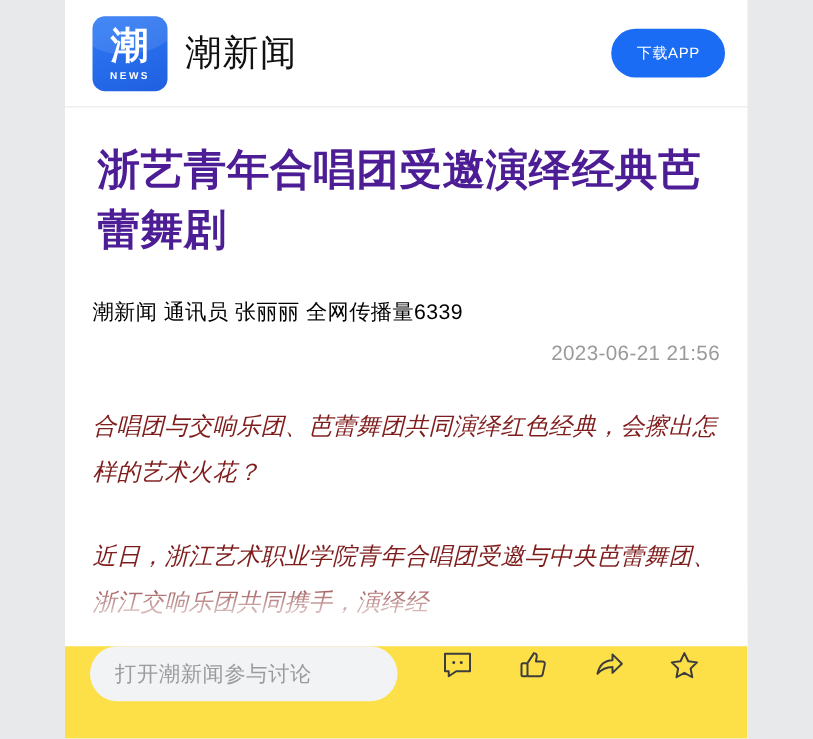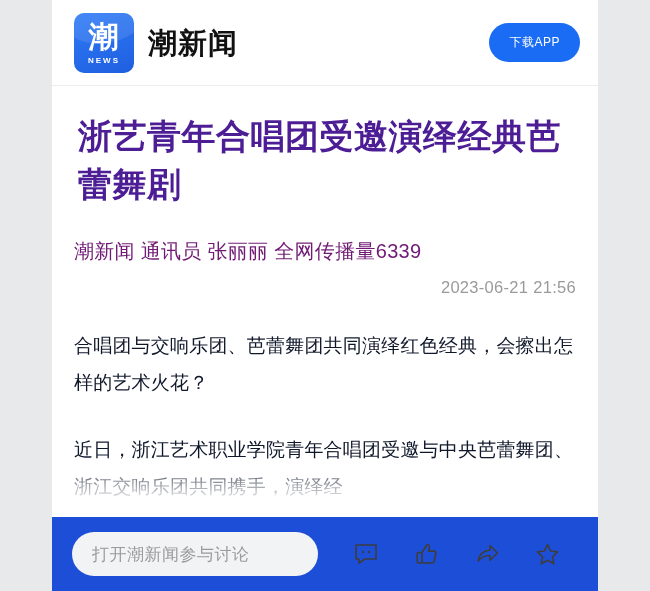--- a/index.html
+++ b/index.html
@@ -78,21 +78,21 @@
     z-index: 2;
     font-weight: bold;
     text-align: right;
   }
   .brand {
     margin-left: 14px;
     flex: 1 1 auto;
   }
   .brand-title {
     font-size: 29px;
-    font-weight: bold;
+    font-weight: normal;
     color: #111111;
     letter-spacing: 1px;
     line-height: 34px;
   }
   .brand-slogan {
     margin-top: 6px;
     font-size: 11.5px;
     color: #8d8d8d;
     letter-spacing: 3px;
     display: flex;
@@ -126,60 +126,61 @@
   .headline {
     font-size: 34px;
     line-height: 48px;
     font-weight: bold;
     color: #4c1d95;
     letter-spacing: 0.5px;
     margin: 4px;
   }
   .byline {
     margin-top: 30px;
-    font-size: 20px;
-    color: #701a75;
+    font-size: 17px;
+    color: #000000;
     letter-spacing: 0.3px;
   }
   .timestamp {
     margin-top: 13px;
     font-size: 16.5px;
     color: #9a9a9a;
     letter-spacing: 0.3px;
     text-align: right;
   }
   .para {
     margin-top: 30px;
     font-size: 19px;
     line-height: 37px;
-    color: #0f172a;
+    color: #7f1d1d;
     letter-spacing: 0.2px;
+    font-style: italic;
   }
 
   
   .fade {
     position: absolute;
     left: 0;
     right: 0;
     bottom: 74px;
     height: 58px;
     background: linear-gradient(to bottom, rgba(255,255,255,0) 0%, rgba(255,255,255,0.92) 70%, #ffffff 100%);
     pointer-events: none;
   }
 
   
   .bottombar {
     position: absolute;
     left: 0;
     right: 0;
     bottom: 0;
     height: 74px;
-    background: #1d4ed8;
-    display: flex;
-    align-items: center;
+    background: #fde047;
+    display: flex;
+    align-items: flex-start;
     padding: 0 20px;
     box-sizing: border-box;
   }
   .open-pill {
     flex: 0 0 auto;
     width: 246px;
     height: 44px;
     border-radius: 22px;
     background: #f2f3f5;
     color: #9b9b9b;

